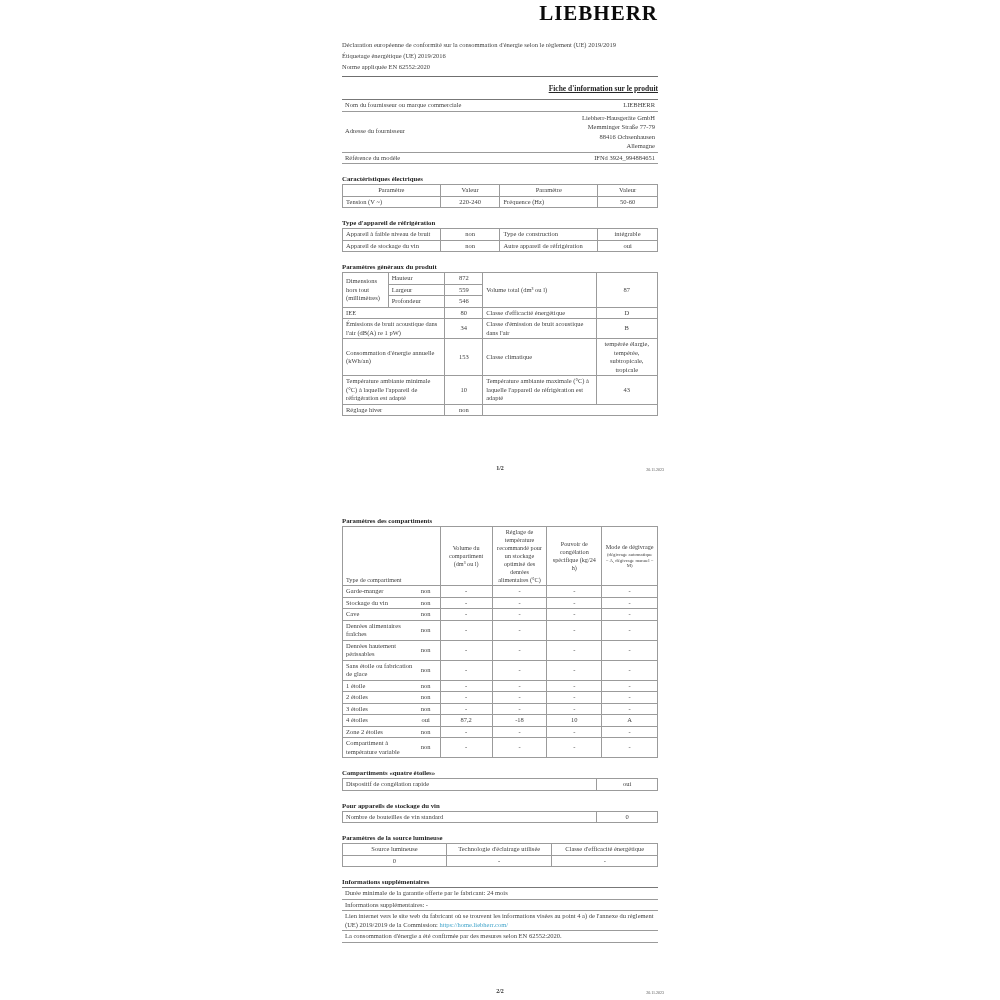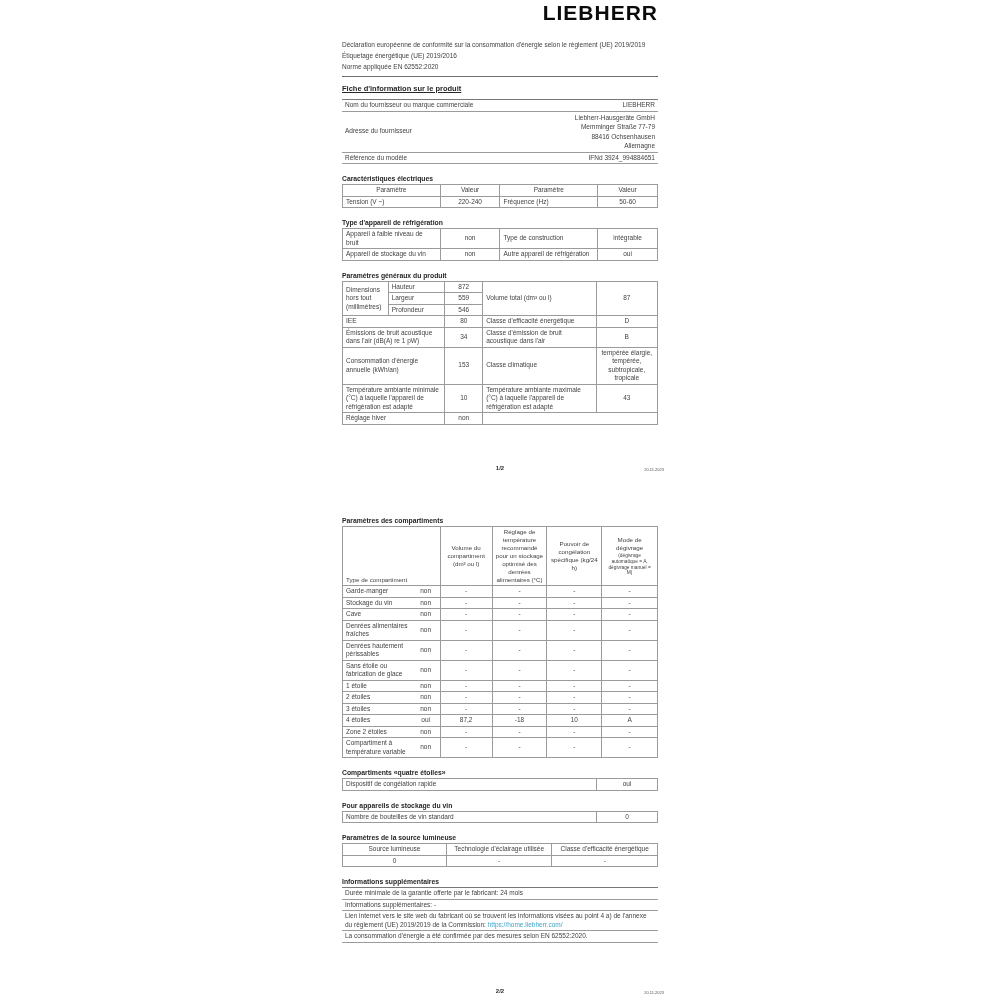--- a/index.html
+++ b/index.html
@@ -1,26 +1,26 @@
 <!DOCTYPE html>
 <html><head>
 <meta charset="utf-8">
 <style>
   html,body{margin:0;padding:0;background:#ffffff;}
   body{width:1000px;height:1000px;font-family:"Liberation Sans",sans-serif;
        font-size:6.5px;color:#3f3f3f;position:relative;-webkit-font-smoothing:antialiased;}
   .doc{width:316px;margin:0 auto;position:relative;}
-  .page{position:relative;}
+  .page{position:relative;font-family:Liberation Serif, serif;}
   .p1{height:515px;}
   .p2{height:485px;}
   .logo{padding-top:2px;text-align:right;font-weight:bold;font-size:21px;
         letter-spacing:1px;color:#0b0b0b;line-height:22px;}
   .hdr{margin-top:15px;line-height:11px;color:#3f3f3f;}
   .rule{border-bottom:1px solid #6f6f6f;margin-top:4px;}
-  .title{text-align:left;font-weight:bold;text-decoration:underline;
+  .title{text-align:right;font-weight:bold;text-decoration:underline;
          font-size:7.5px;color:#262626;margin:7px 0 6px;}
   .sec{font-weight:bold;color:#262626;font-size:6.8px;margin:10px 0 0;line-height:10px;}
   .sec.first{margin-top:1px;}
   table{border-collapse:collapse;width:100%;table-layout:fixed;margin-top:0;}
   td{padding:1px 3px;vertical-align:middle;line-height:8.5px;word-wrap:break-word;}
   
   table.lines{border-top:1px solid #777;}
   table.lines td{border:0;border-bottom:1px solid #9b9b9b;}
   
   table.grid td{border:1px solid #9b9b9b;}

